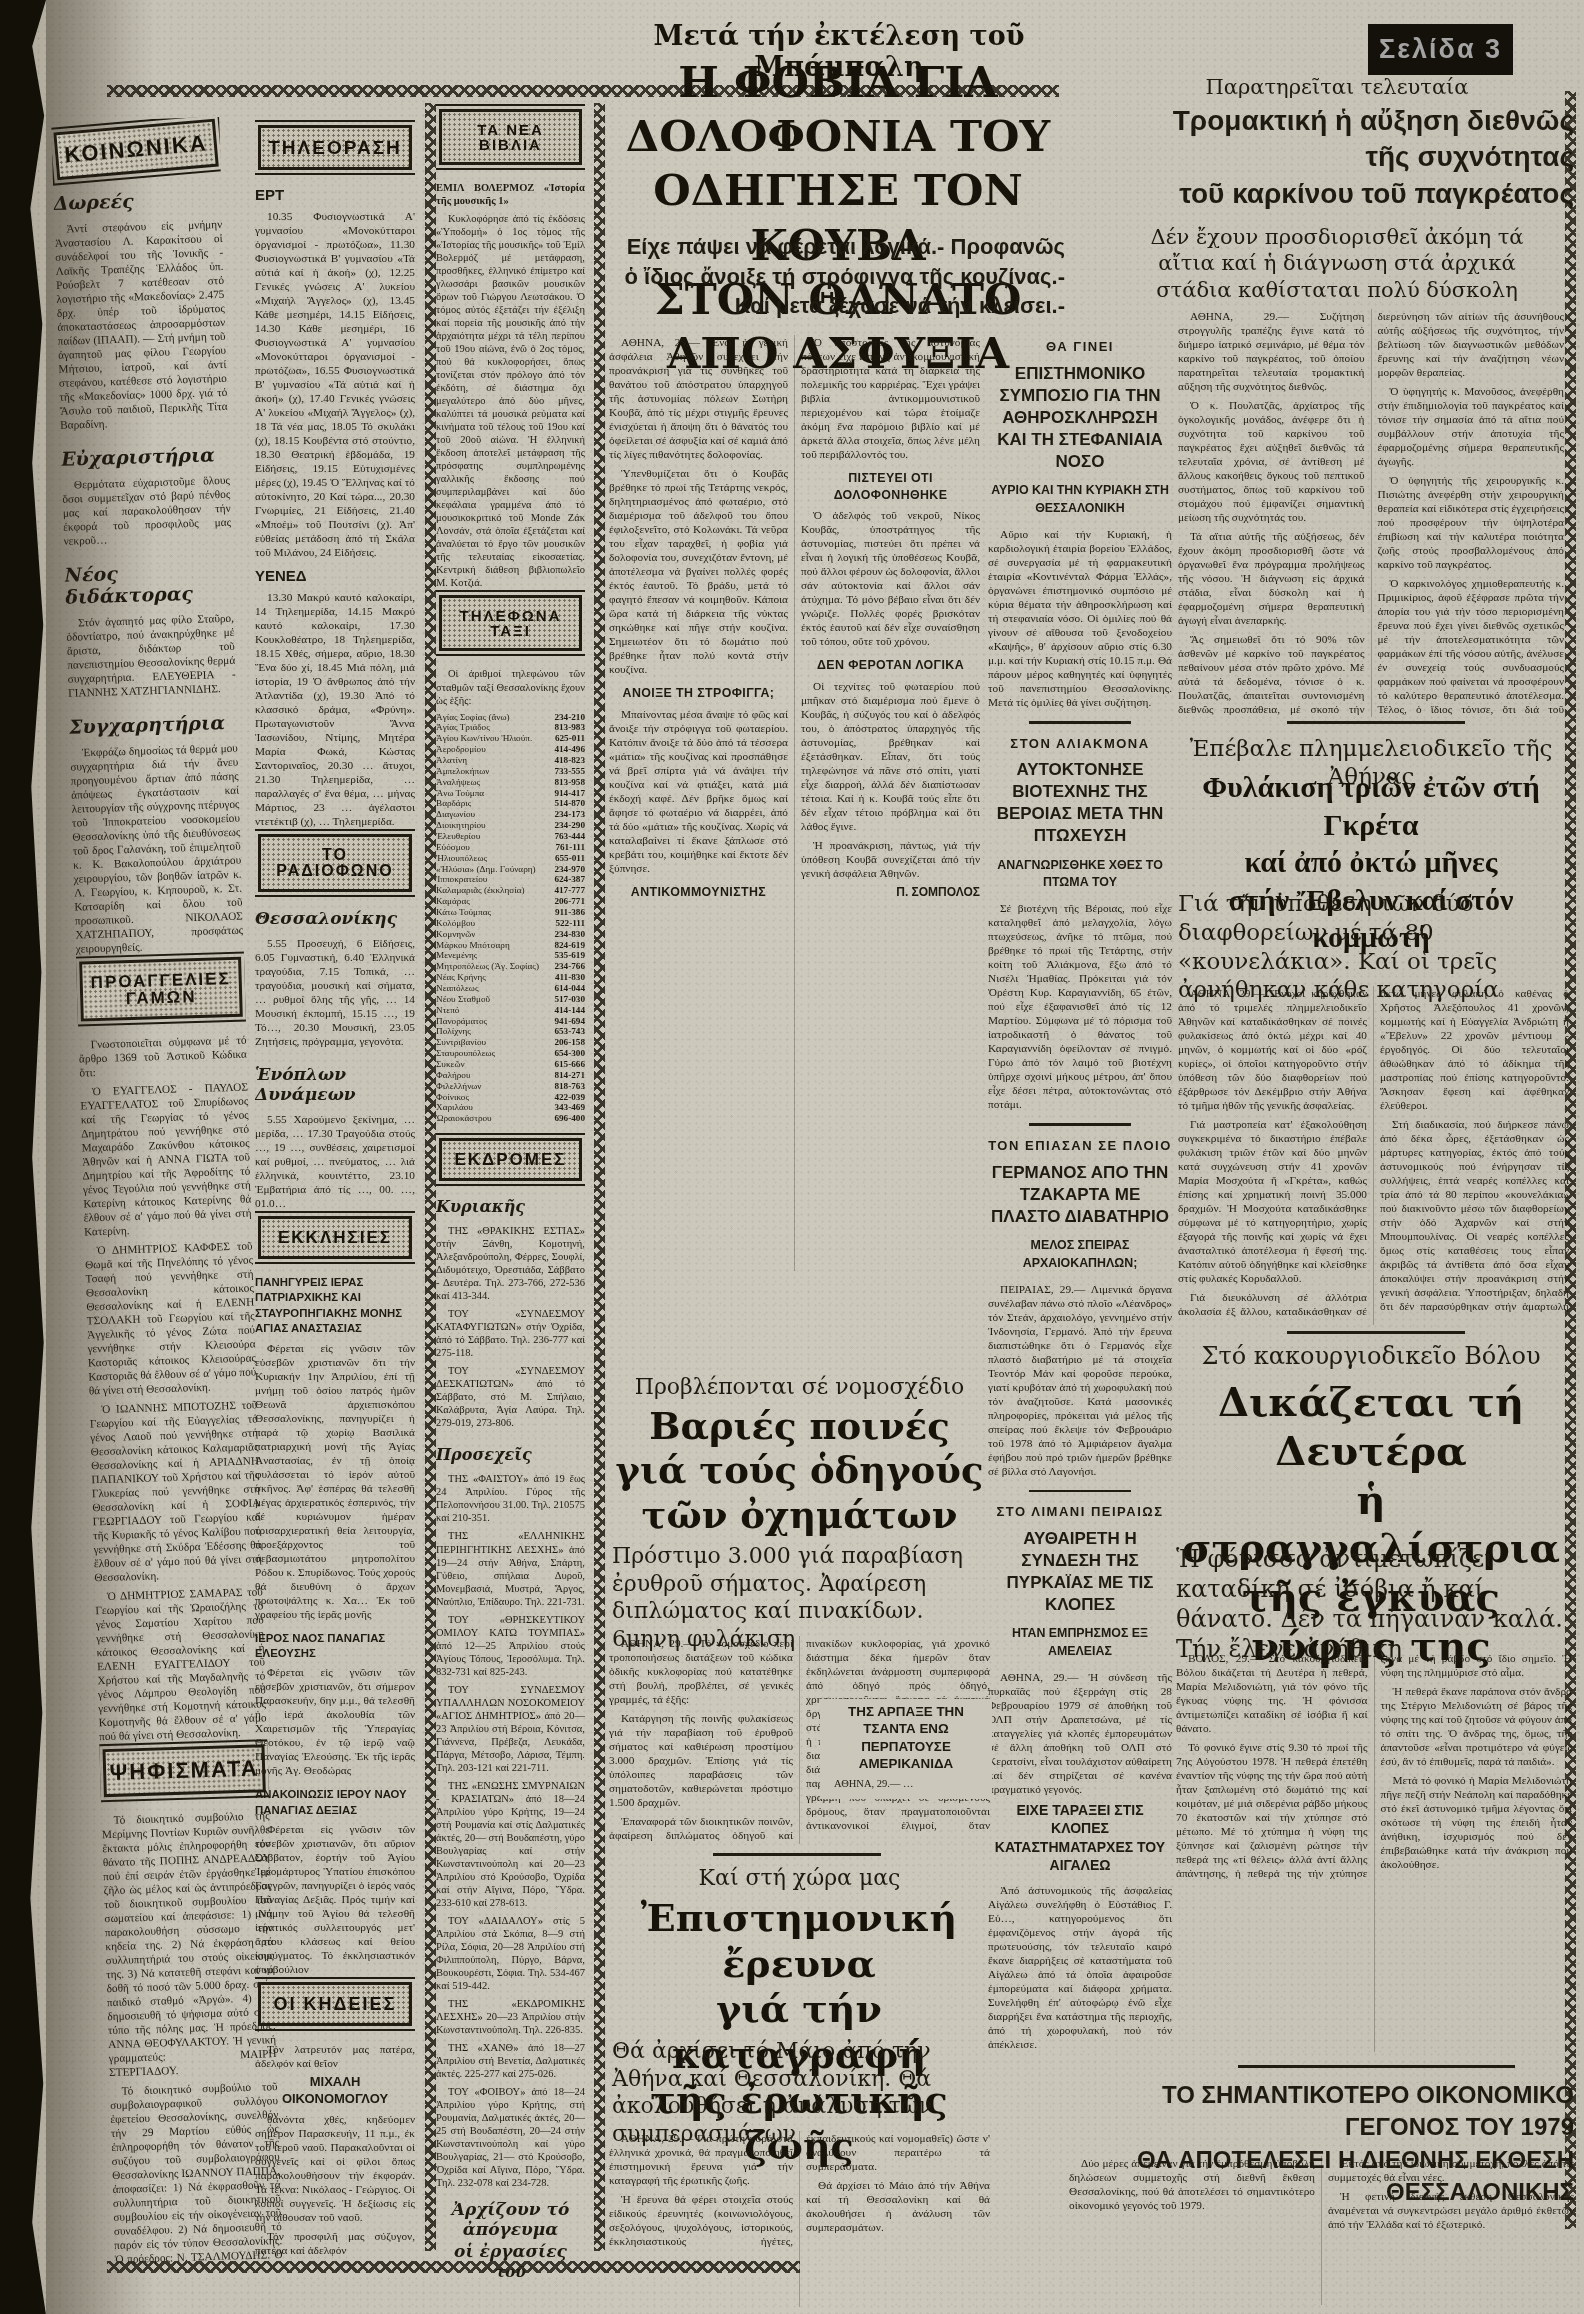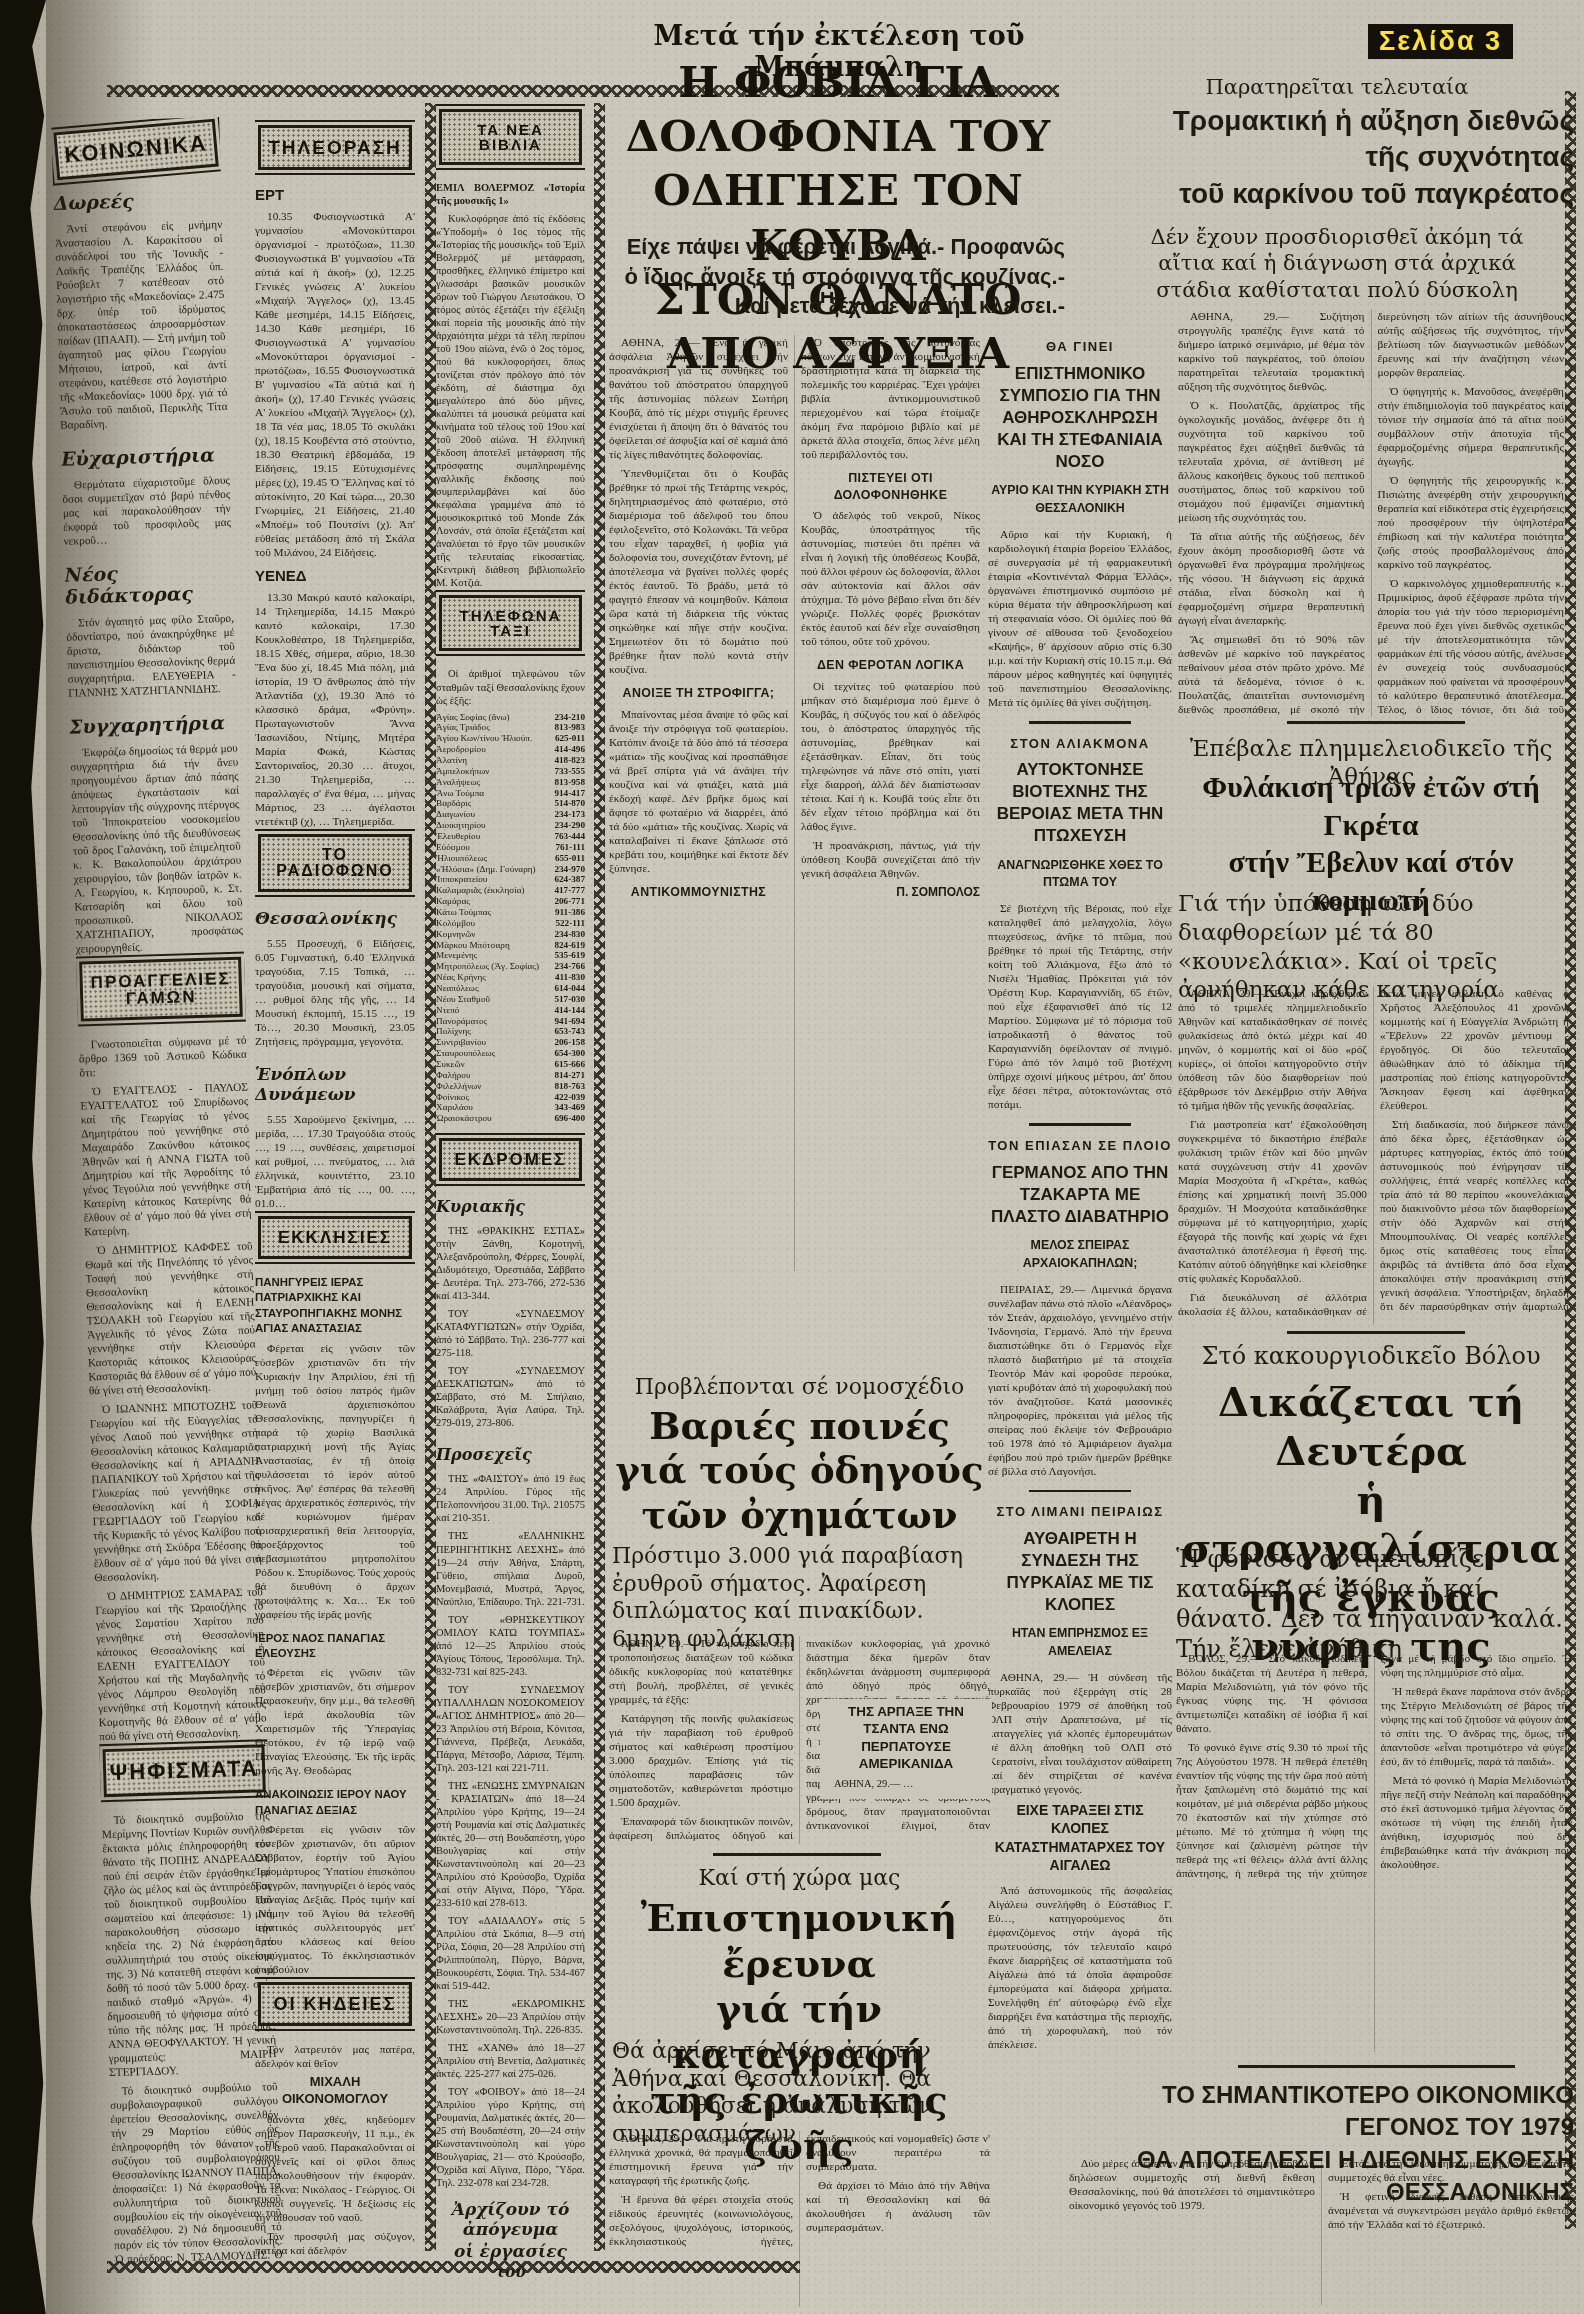--- a/index.html
+++ b/index.html
@@ -41,22 +41,22 @@
   .sublabel{font:bold 15px "Liberation Sans",sans-serif;margin:8px 0 6px}
   .kick-serif{font:400 22px/1.2 "DejaVu Serif",serif;text-align:center}
   .display{font-family:"DejaVu Serif",serif;font-weight:bold;text-align:center;color:#17130a}
   .deck{font-family:"Liberation Sans",sans-serif;font-weight:bold;text-align:right}
   .deckserif{font-family:"DejaVu Serif",serif;text-align:center}
   .caphead{font:bold 11.4px/1.35 "Liberation Sans",sans-serif;margin:10px 0 4px;text-align:left}
   .kname{font:bold 13px/1.3 "Liberation Sans",sans-serif;text-align:center;margin:4px 0}
   .taxirow{display:flex;justify-content:space-between;font-size:9.2px;line-height:1.18}
   .taxirow .tn{white-space:nowrap;overflow:hidden}
   .taxirow .tp{font-weight:bold}
-  .pgbadge{background:#14110b;color:#fde047;font:bold 27px/1 "Liberation Sans",sans-serif;
-    letter-spacing:2px;text-align:center;padding:4px 0}
+  .pgbadge{background:#14110b;color:#a3a3a3;font:bold 27px/1 "Liberation Sans",sans-serif;
+    letter-spacing:2px;text-align:center;padding:12px 0}
   .tilt1{transform:rotate(-1.7deg)}
   .tilt2{transform:rotate(-3.2deg)}
 </style>
 </head>
 <body>
 
 <div class="sheet">
 
   <div class="spine"></div>
   <div class="spineshade"></div>
@@ -444,20 +444,21 @@
       <p class="bp">Ἄς σημειωθεῖ ὅτι τό 90% τῶν ἀσθενῶν μέ καρκίνο τοῦ παγκρέατος πεθαίνουν μέσα στόν πρῶτο χρόνο. Μέ αὐτά τά δεδομένα, τόνισε ὁ κ. Πουλατζᾶς, ἀπαιτεῖται συντονισμένη διεθνῶς προσπάθεια, μέ σκοπό τήν διερεύνηση τῶν αἰτίων τῆς ἀσυνήθους αὐτῆς αὐξήσεως τῆς συχνότητος, τήν βελτίωση τῶν διαγνωστικῶν μεθόδων ἔρευνης καί τήν ἀναζήτηση νέων μορφῶν θεραπείας.</p>
       <p class="bp">Ὁ ὑφηγητής κ. Μανοῦσος, ἀνεφέρθη στήν ἐπιδημιολογία τοῦ παγκρέατος καί τόνισε τήν σημασία ἀπό τά αἴτια πού συμβάλλουν στήν ἀποτυχία τῆς ἐφαρμοζομένης σήμερα θεραπευτικῆς ἀγωγῆς.</p>
       <p class="bp">Ὁ ὑφηγητής τῆς χειρουργικῆς κ. Πισιώτης ἀνεφέρθη στήν χειρουργική θεραπεία καί εἰδικότερα στίς ἐγχειρήσεις πού προσφέρουν τήν ὑψηλοτέρα ἐπιβίωση καί τήν καλυτέρα ποιότητα ζωῆς στούς προσβαλλομένους ἀπό καρκίνο τοῦ παγκρέατος.</p>
       <p class="bp">Ὁ καρκινολόγος χημιοθεραπευτής κ. Πριμικίριος, ἀφοῦ ἐξέφρασε πρῶτα τήν ἀπορία του γιά τήν τόσο περιορισμένη ἔρευνα πού ἔχει γίνει διεθνῶς σχετικῶς μέ τήν ἀποτελεσματικότητα τῶν φαρμάκων ἐπί τῆς νόσου αὐτῆς, ἀνέλυσε ἐν συνεχείᾳ τούς συνδυασμούς φαρμάκων πού φαίνεται νά προσφέρουν τό καλύτερο θεραπευτικό ἀποτέλεσμα. Τέλος, ὁ ἴδιος τόνισε, ὅτι διά τοῦ συνδυασμοῦ χειρουργικῆς, χημιοθεραπείας καί ἀκτινοβολίας, φαίνεται ὅτι ἐπιτυγχάνονται τά καλύτερα ἀποτελέσματα.</p>
     </div>
 
   <div class="abs hr60" style="left:1287px;top:721px;width:178px;margin:0"></div>
   <div class="abs kick-serif" style="left:1173px;top:735px;width:396px;font-size:23px">Ἐπέβαλε πλημμελειοδικεῖο τῆς Ἀθήνας</div>
   <div class="abs display" style="left:1168px;top:768px;width:406px;font-size:30px;line-height:1.25;font-family:'Liberation Serif',serif">
     <div>Φυλάκιση τριῶν ἐτῶν στή Γκρέτα</div>
+    <div>καί ἀπό ὀκτώ μῆνες</div>
     <div>στήν Ἔβελυν καί στόν κομμωτή</div>
   </div>
   <div class="abs deckserif" style="left:1178px;top:889px;width:391px;font-size:23px;line-height:1.25;text-align:left">Γιά τήν ὑπόθεση τῶν δύο διαφθορείων μέ τά 80 «κουνελάκια». Καί οἱ τρεῖς ἀρνήθηκαν κάθε κατηγορία</div>
   <div class="abs cols2" style="left:1178px;top:986px;width:391px;height:339px;overflow:hidden">
     <div>
 
     <p class="bp">ΑΘΗΝΑ, 29.— Ἔνοχοι κηρύχθηκαν ἀπό τό τριμελές πλημμελειοδικεῖο Ἀθηνῶν καί καταδικάσθηκαν σέ ποινές φυλακίσεως ἀπό ὀκτώ μέχρι καί 40 μηνῶν, ὁ κομμωτής καί οἱ δύο «ρόζ κυρίες», οἱ ὁποῖοι κατηγοροῦντο στήν ὑπόθεση τῶν δύο διαφθορείων πού ἐξάρθρωσε τόν Δεκέμβριο στήν Ἀθήνα τό τμῆμα ἠθῶν τῆς γενικῆς ἀσφαλείας.</p>
         <p class="bp">Γιά μαστροπεία κατ' ἐξακολούθηση συγκεκριμένα τό δικαστήριο ἐπέβαλε φυλάκιση τριῶν ἐτῶν καί δύο μηνῶν κατά συγχώνευση στήν 41 χρονῶν Μαρία Μοσχούτα ἤ «Γκρέτα», καθώς ἐπίσης καί χρηματική ποινή 35.000 δραχμῶν. Ἡ Μοσχούτα καταδικάσθηκε σύμφωνα μέ τό κατηγορητήριο, χωρίς ἐξαγορά τῆς ποινῆς καί χωρίς νά ἔχει ἀνασταλτικό ἀποτέλεσμα ἡ ἔφεσή της. Κατόπιν αὐτοῦ ὁδηγήθηκε καί κλείσθηκε στίς φυλακές Κορυδαλλοῦ.</p>
         <p class="bp">Γιά διευκόλυνση σέ ἀλλότρια ἀκολασία ἐξ ἄλλου, καταδικάσθηκαν σέ ὀκτώ μῆνες φυλακή ὁ καθένας ὁ Χρῆστος Ἀλεξόπουλος 41 χρονῶν, κομμωτής καί ἡ Εὐαγγελία Ἀνδριώτη ἤ «Ἔβελυν» 22 χρονῶν μέντιουμ - ἐργοδηγός. Οἱ δύο τελευταῖοι ἀθωώθηκαν ἀπό τό ἀδίκημα τῆς μαστροπίας πού ἐπίσης κατηγοροῦντο. Ἄσκησαν ἔφεση καί ἀφέθηκαν ἐλεύθεροι.</p>
         <p class="bp">Στή διαδικασία, πού διήρκεσε πάνω ἀπό δέκα ὧρες, ἐξετάσθηκαν ὡς μάρτυρες κατηγορίας, ἐκτός ἀπό τούς ἀστυνομικούς πού ἐνήργησαν τίς συλλήψεις, ἑπτά νεαρές κοπέλλες καί τρία ἀπό τά 80 περίπου «κουνελάκια» πού διακινοῦντο μέσω τῶν διαφθορείων στήν ὁδό Ἀχαρνῶν καί στήν Μπουμπουλίνας. Οἱ νεαρές κοπέλλες ὅμως στίς καταθέσεις τους εἶπαν ἀκριβῶς τά ἀντίθετα ἀπό ὅσα εἶχαν ἀποκαλύψει στήν προανάκριση στήν γενική ἀσφάλεια. Ὑποστήριξαν, δηλαδή ὅτι δέν παρασύρθηκαν στήν ἁμαρτωλή ζωή ἀπό τούς κατηγορουμένους, ἀλλά ὅτι πολύ πρίν γνωρισθοῦν μέ αὐτούς εἶχαν σχέσεις μέ ἄνδρες καί εἰσέπρατταν γιά τήν «συντροφιά» πού πρόσφεραν σ' αὐτούς, χρήματα.</p>

